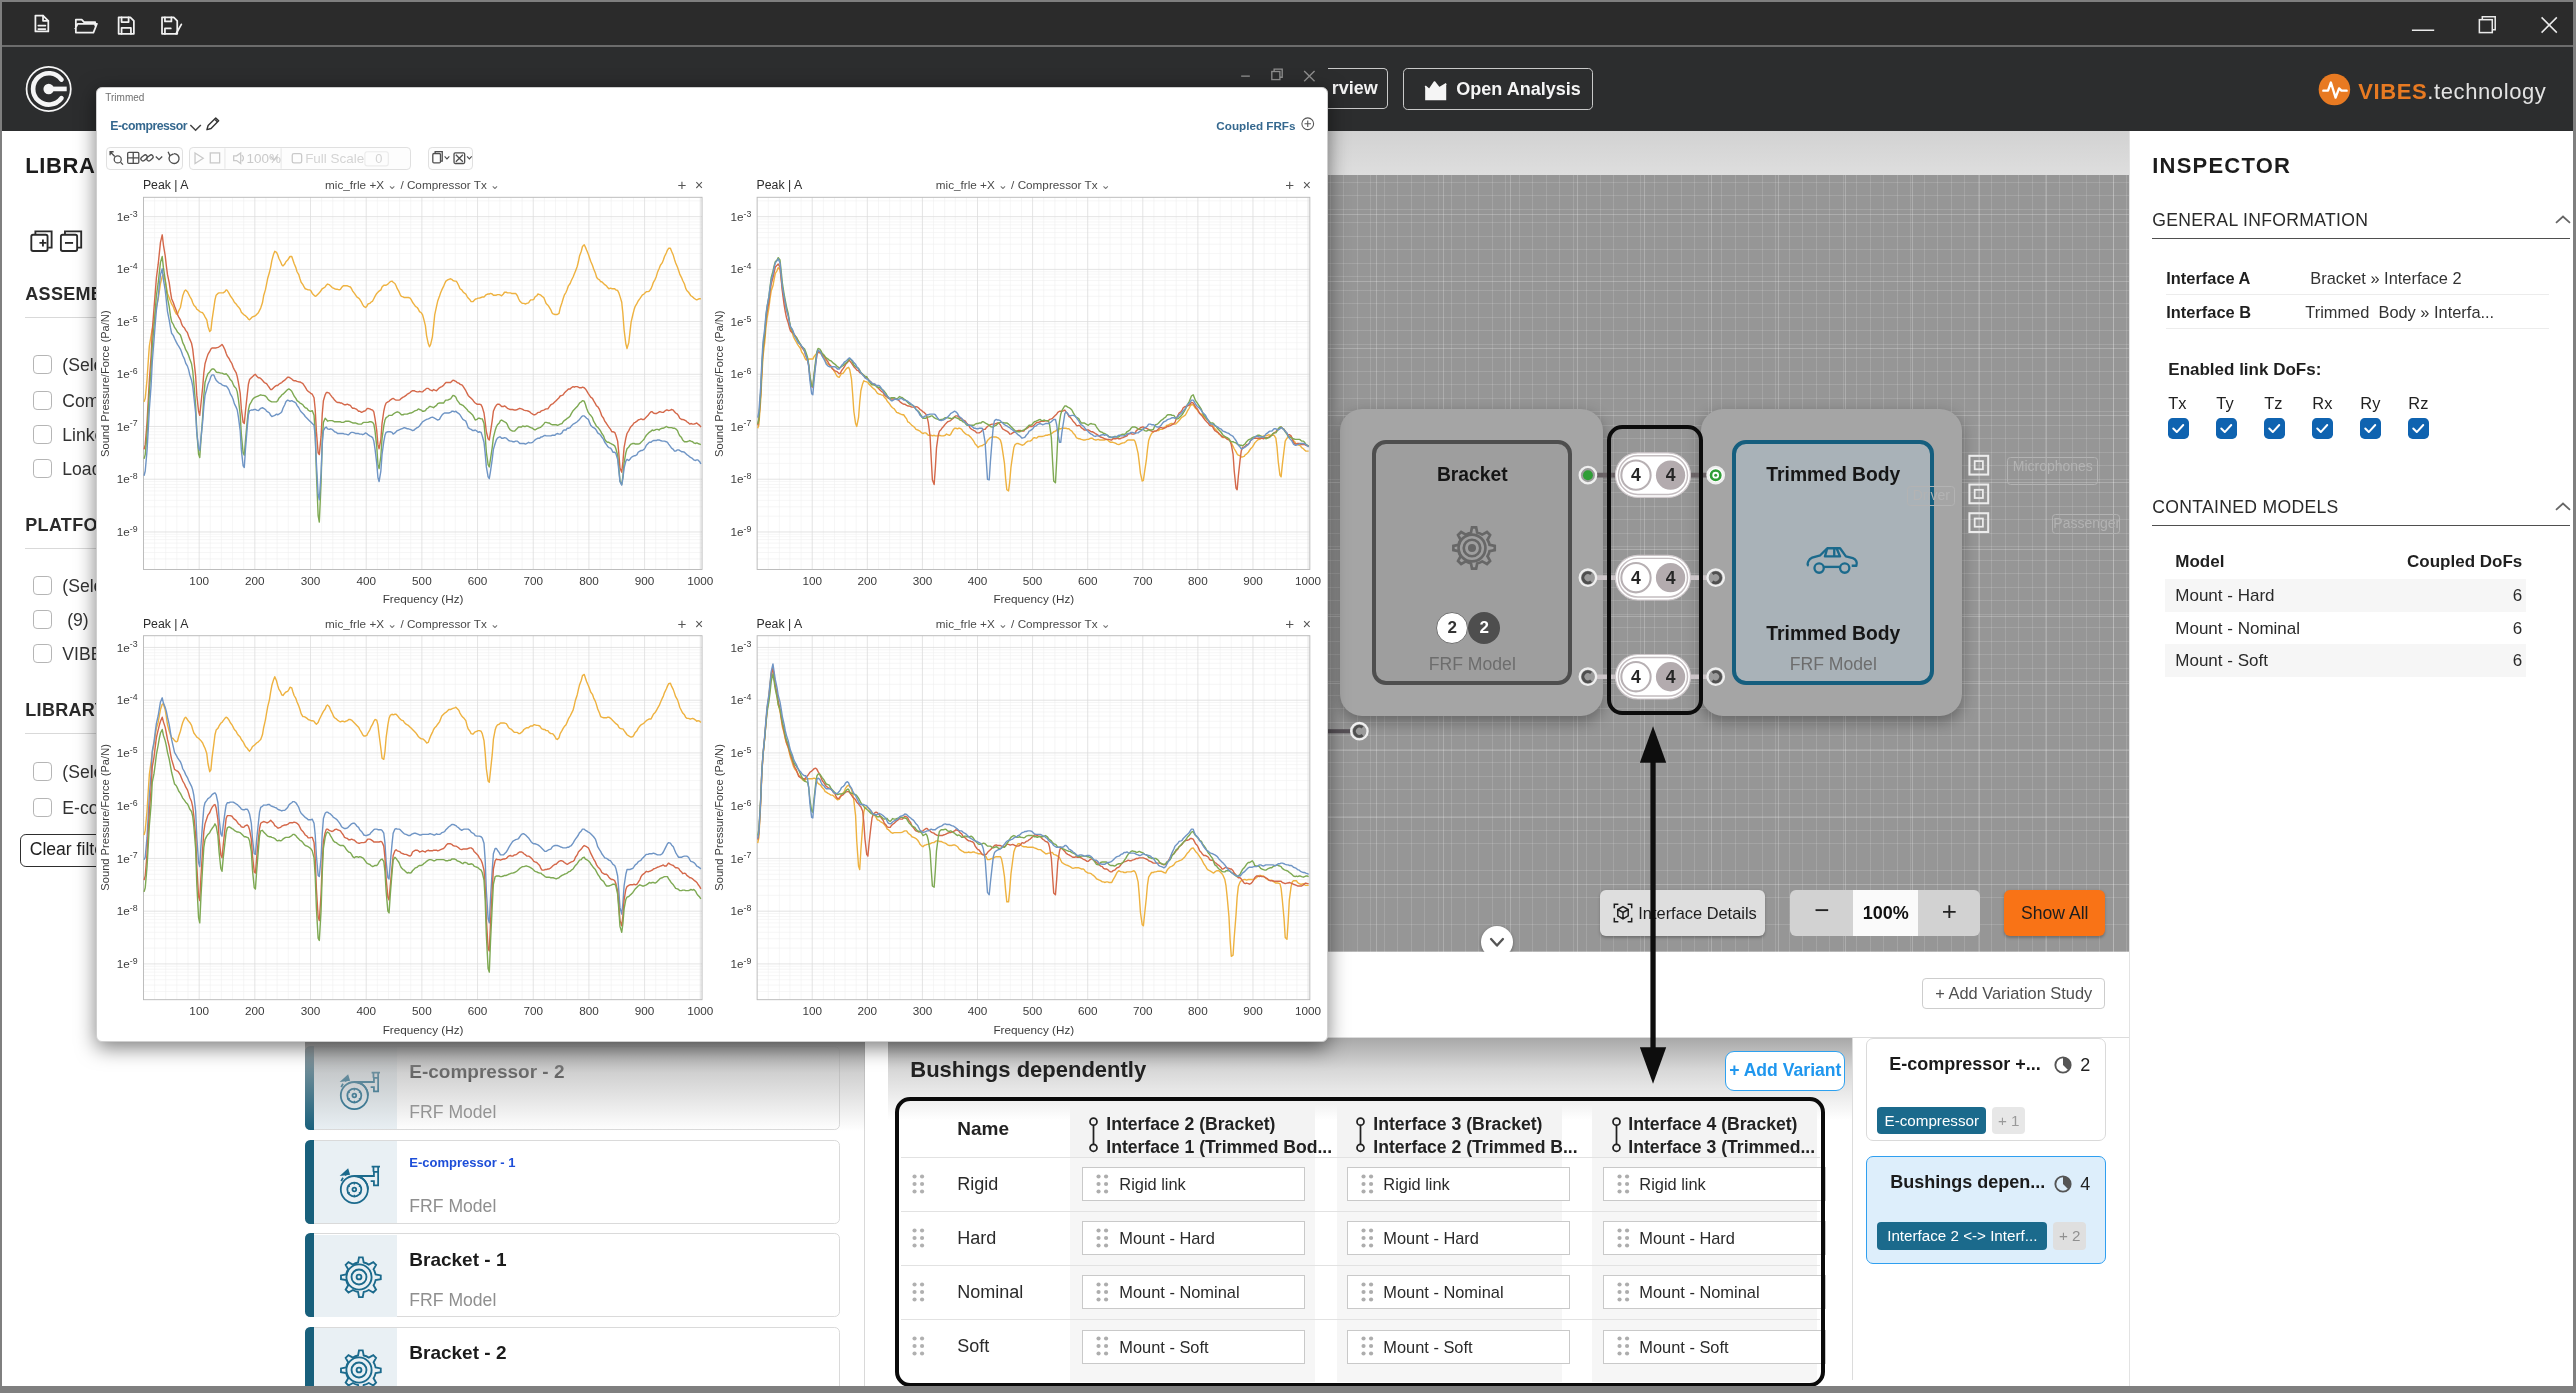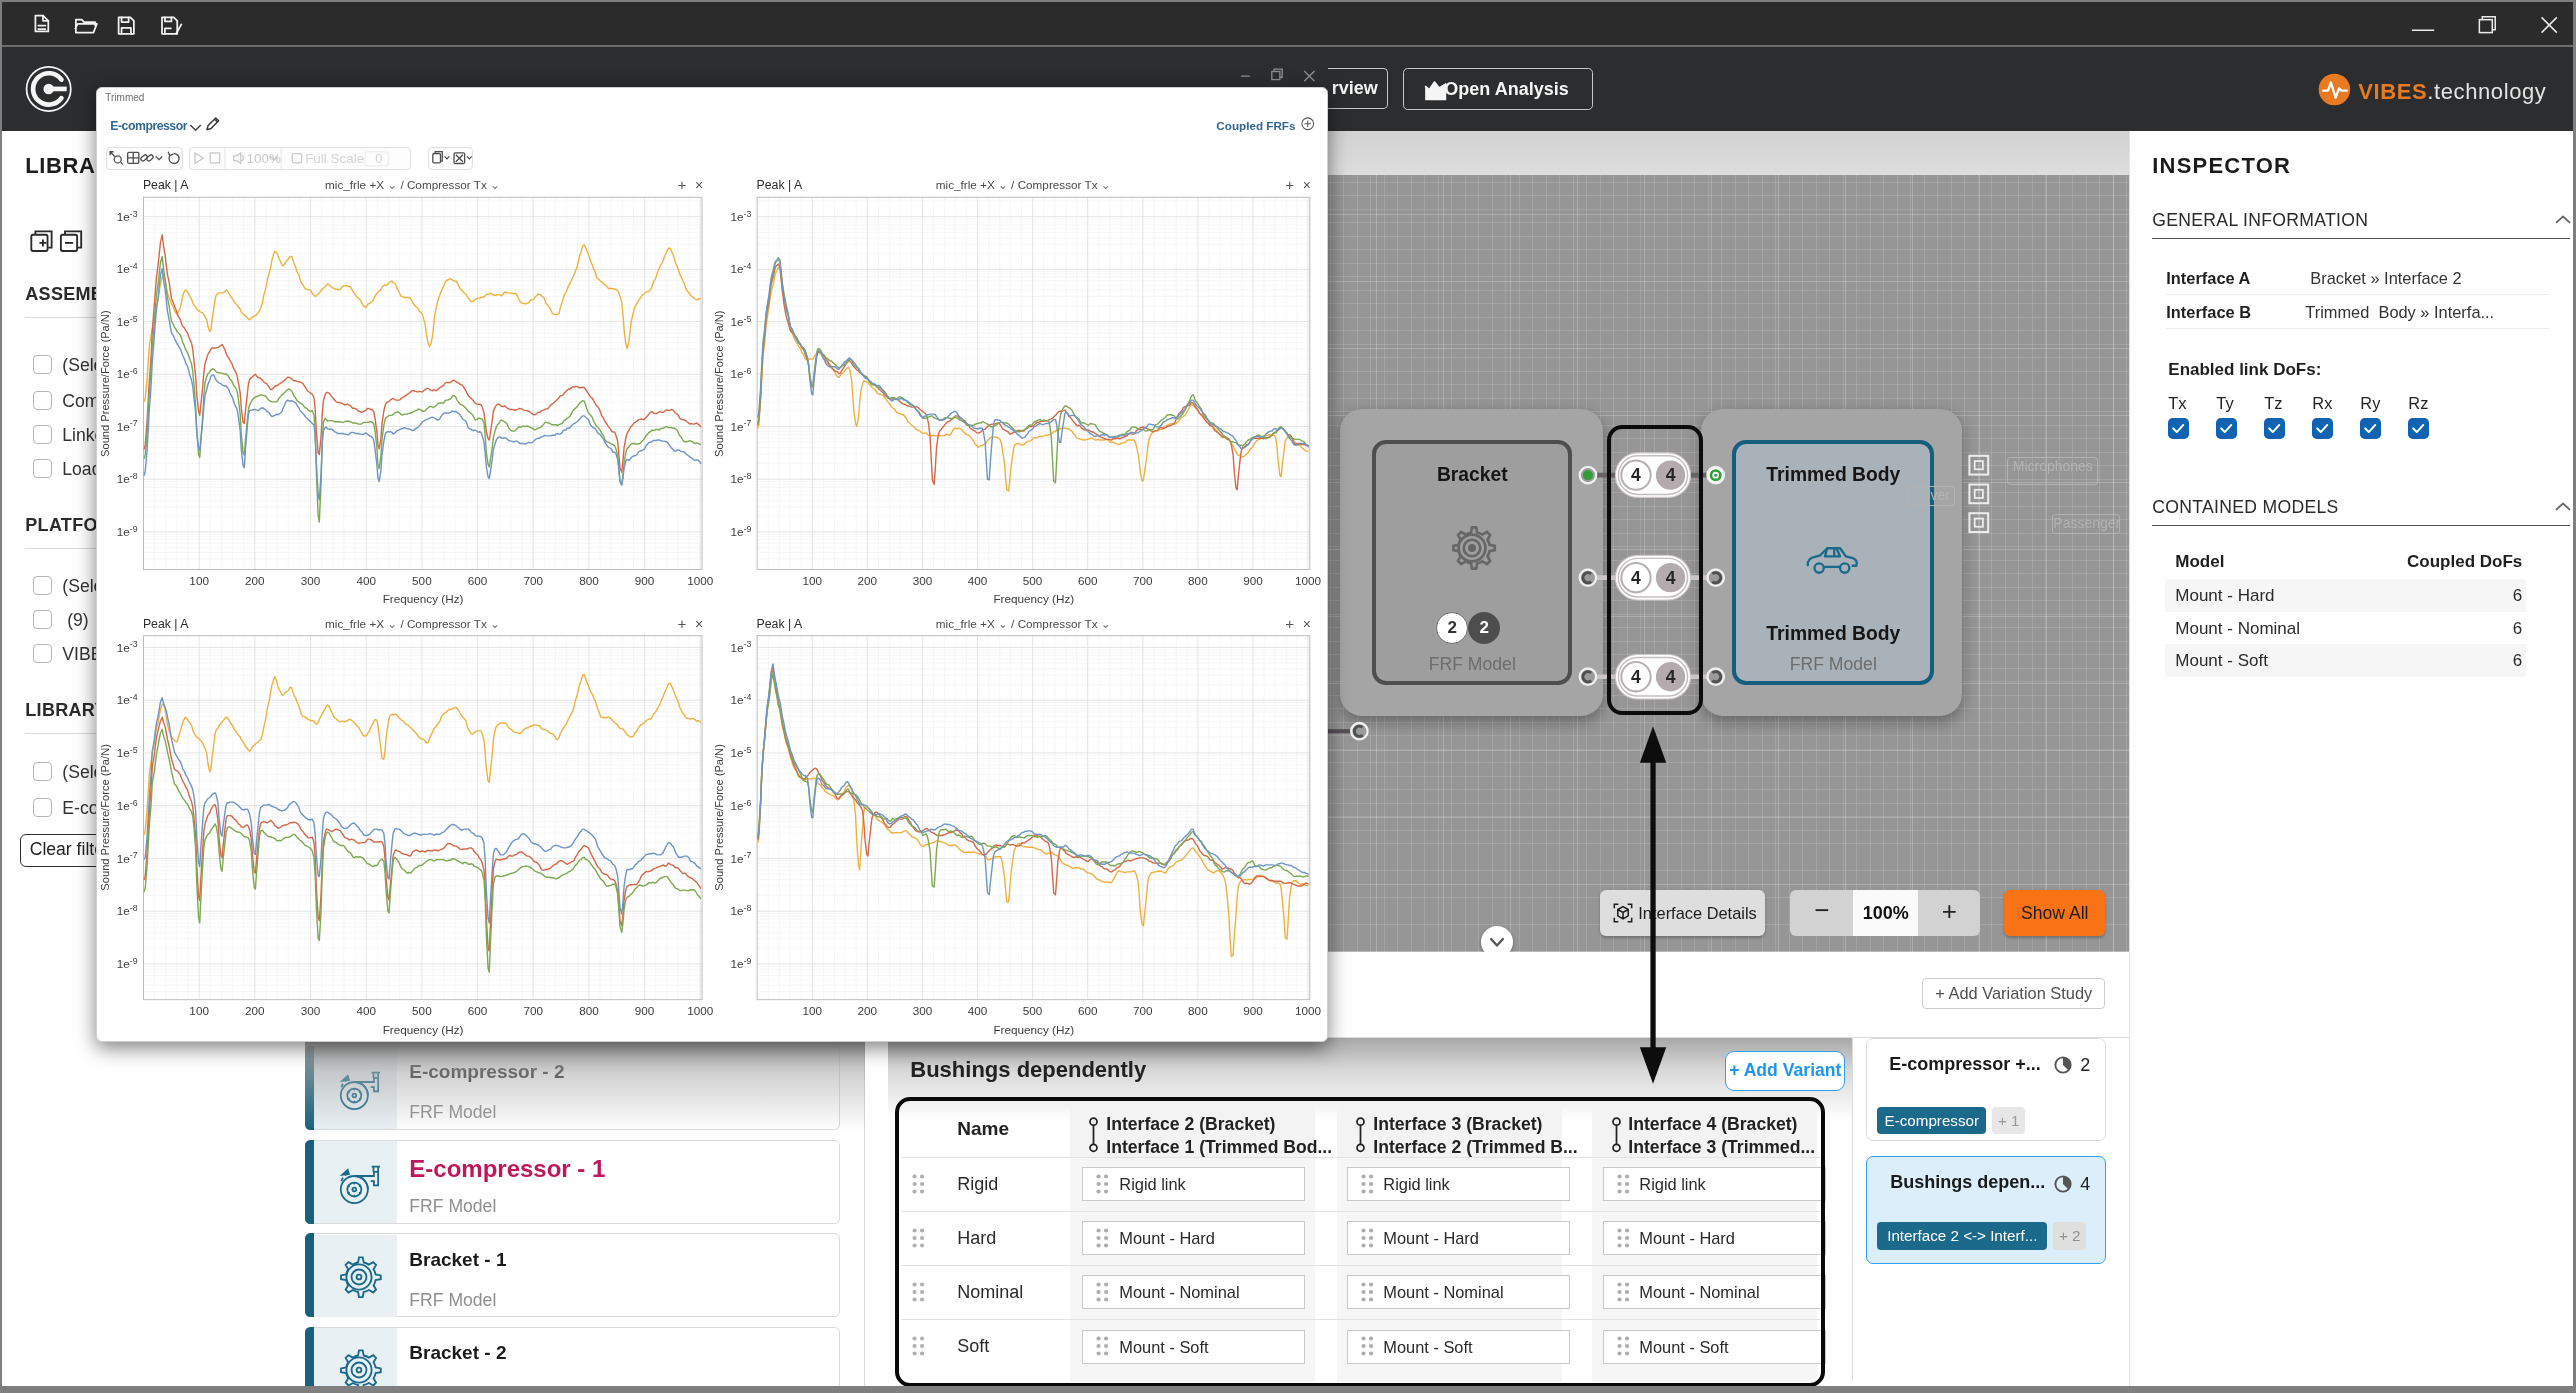--- a/index.html
+++ b/index.html
@@ -47,21 +47,21 @@
         <path d="M80 13v-4h14v14h-4"></path>
 <path d="M132 12l18 18M150 12l-18 18"></path>
 </g>
     </svg>
     <div class="abs" style="left:1326px;top:66px;width:60px;height:41px;border:1.2px solid #c9c9c9;border-left:none;border-radius:0 4.7px 4.7px 0;color:#f2f2f2;font-size:18px;font-weight:bold;line-height:39px;text-align:left;padding-left:3.5px;">rview</div>
     <div class="abs" style="left:1401px;top:66px;width:190px;height:42px;border:1.2px solid #c9c9c9;border-radius:4.7px;color:#f5f5f5;font-size:18px;font-weight:bold;line-height:40px;">
 <svg style="position:absolute;left:20px;top:8.8px;" width="23.4" height="23.4" viewBox="0 0 40 40">
         <path d="M2 38 V14 l7 6 9-13 8 10 12-7 V38z" fill="#f5f5f5"></path>
         <path d="M2 14 l7 6 9-13 8 10 12-7" fill="none" stroke="#f5f5f5" stroke-width="3" stroke-linejoin="round"></path>
       </svg>
-<span style="margin-left:40px;">Open Analysis</span></div>
+<span style="margin-left:52px;">Open Analysis</span></div>
     <svg class="abs" style="left:2314px;top:70px;" width="38" height="35" viewBox="0 0 64 60">
 <circle cx="31" cy="30" r="27" fill="#e87a22"></circle>
 <path d="M12 32h8l5-14 8 26 6-16 4 4h9" fill="none" stroke="#fff" stroke-width="4" stroke-linejoin="round" stroke-linecap="round"></path>
 </svg>
     <div class="abs" style="left:2356px;top:77px;font-size:22px;color:#e87a22;font-weight:bold;letter-spacing:0.6px;">VIBES<span style="color:#e3e3e3;font-weight:normal;">.technology</span></div>
     <div class="abs" style="left:0;top:129px;width:302px;height:1255px;background:#fff;"></div>
     <div class="abs b" style="left:23px;top:151px;font-size:22px;color:#1d1d1d;letter-spacing:0.6px;">LIBRARY</div>
     <svg class="abs" style="left:23.4px;top:227px;" width="64" height="29" viewBox="0 0 110 50">
 <g fill="none" stroke="#2b2b2b" stroke-width="3.2">
 <rect x="9" y="10" width="28" height="28" rx="3"></rect>
@@ -228,21 +228,21 @@
           <circle cx="25" cy="37" r="7.5"></circle>
           <path d="M25 31.5v-2.5M30 34l2-1.8M30 40l2 1.8M25 42.5v2.5M20 40l-2 1.8M20 34l-2-1.8" stroke-width="1.5"></path>
           <circle cx="25" cy="37" r="2" fill="none"></circle>
           <path d="M39.5 37 c0-8.5-6-14.5-14.5-14.5 l21 0 0-4.5 4.5 0 0 14.5-4.5 0 0-4.5-3.5 0"></path>
           <path d="M45.5 18v-5.5M50.5 18v-5.5M43.5 12.5h9"></path>
           <path d="M11 28c2-5 5.5-8.5 10-9.5" stroke-dasharray="4 3.5"></path>
           <path d="M11.5 21.5l6.5-6 1.5 5z" fill="#1b6a8c" stroke-width="1.5"></path>
         </g>
       </svg>
     </div>
-    <div class="abs b" style="left:407px;top:1153px;font-size:24px;color:#be185d;">E-compressor - 1</div>
+    <div class="abs b" style="left:407px;top:1153px;font-size:13px;color:#1d4ed8;">E-compressor - 1</div>
     <div class="abs" style="left:407px;top:1194px;font-size:17.6px;color:#8f8f8f;">FRF Model</div>
     <div class="abs" style="left:303px;top:1231px;width:535px;height:84px;background:#fff;border:1.2px solid #dadada;border-radius:5.3px;"></div>
     <div class="abs" style="left:303px;top:1231px;width:8.8px;height:84px;background:#18607c;border-radius:5.3px 0 0 5.3px;"></div>
     <div class="abs" style="left:312px;top:1233px;width:83px;height:82px;background:#e9f0f4;">
       <svg style="position:absolute;left:16.4px;top:14px;" width="56" height="56" viewBox="0 0 60 60">
         <g fill="none" stroke="#1b6a8c" stroke-width="2">
           <circle cx="30" cy="30" r="13.5"></circle>
           <circle cx="30" cy="30" r="8"></circle>
           <circle cx="30" cy="30" r="2.6" fill="none"></circle>
           <path d="M30 9 l4 0 1 5.5 a17 17 0 0 1 5.5 2.2 l4.8-2.7 3 3-2.7 4.8 a17 17 0 0 1 2.2 5.5 l5.5 1 0 4-5.5 1 a17 17 0 0 1-2.2 5.5 l2.7 4.8-3 3-4.8-2.7 a17 17 0 0 1-5.5 2.2 l-1 5.5-4 0-1-5.5 a17 17 0 0 1-5.5-2.2 l-4.8 2.7-3-3 2.7-4.8 a17 17 0 0 1-2.2-5.5 l-5.5-1 0-4 5.5-1 a17 17 0 0 1 2.2-5.5 l-2.7-4.8 3-3 4.8 2.7 a17 17 0 0 1 5.5-2.2 z"></path>

